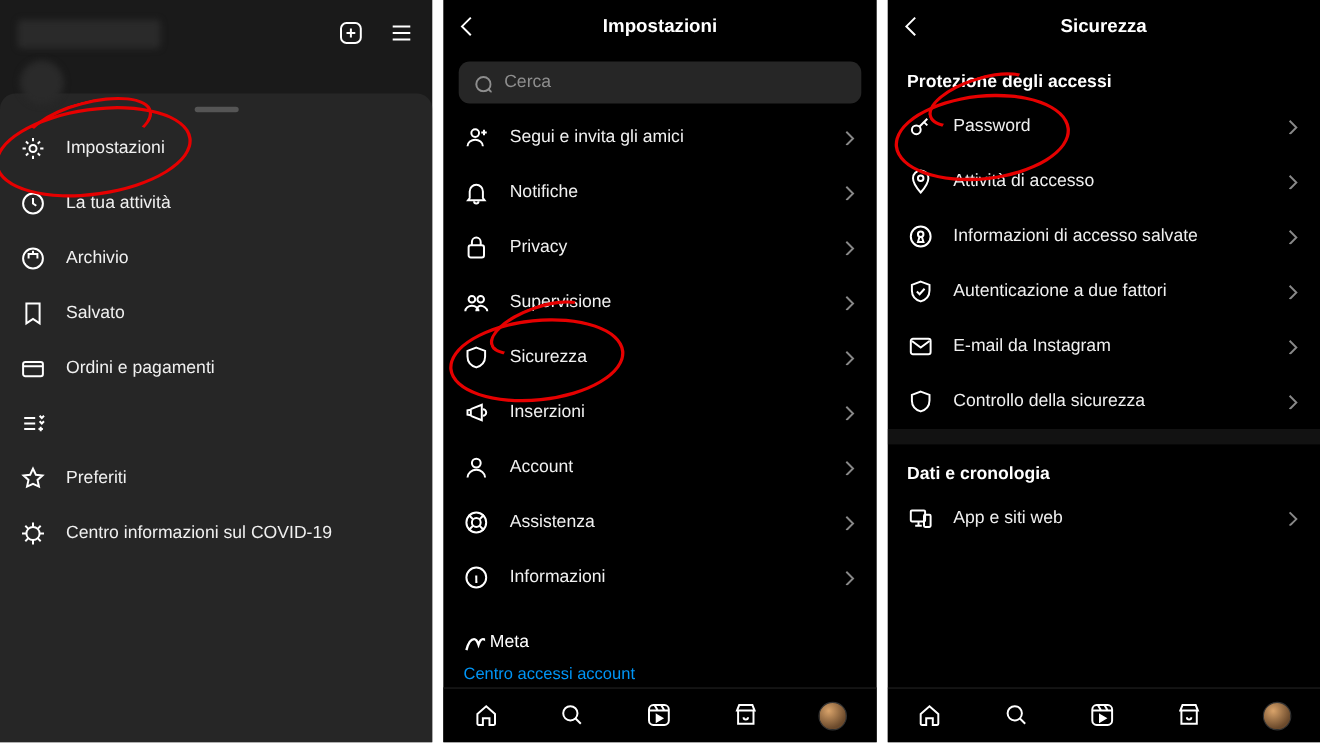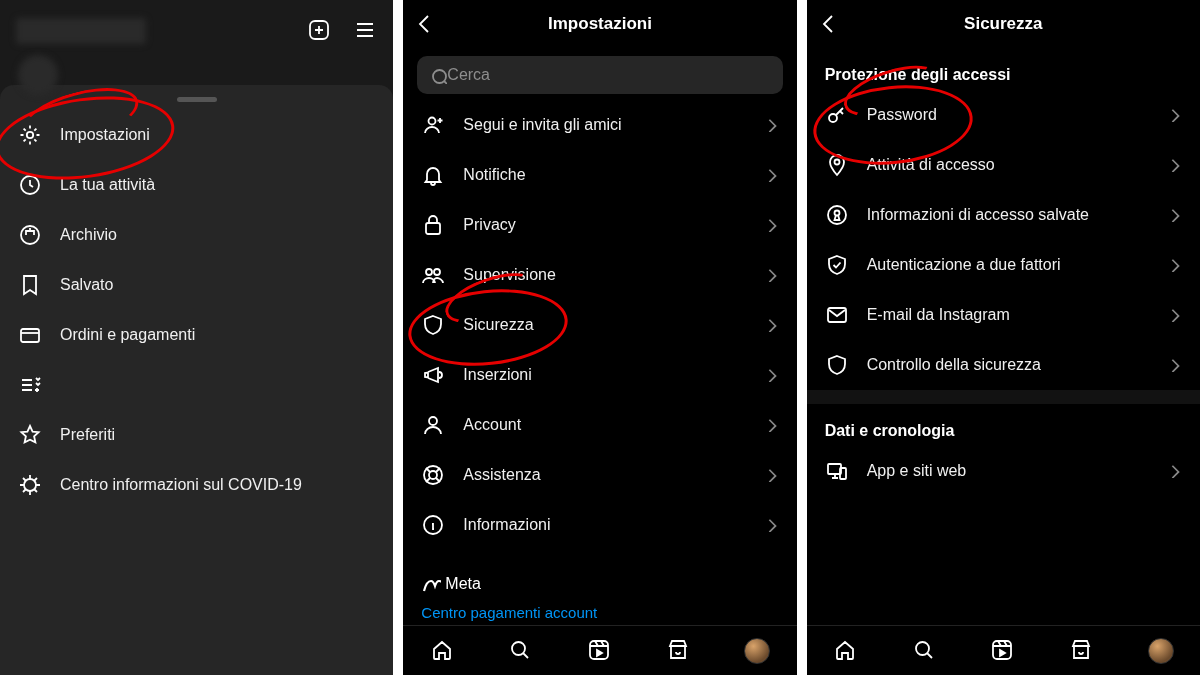--- a/index.html
+++ b/index.html
@@ -77,21 +77,21 @@
   }
   .back {
     position: absolute; left: 10px; top: 12px;
   }
   .searchbar {
     margin: 8px 14px 6px;
     background: #262626;
     border-radius: 10px;
     height: 38px;
     display: flex; align-items: center;
-    padding: 0 12px; gap: 0;
+    padding: 0 12px; gap: 11px;
     color: #8e8e8e; font-size: 16px;
   }
   .list { flex: 1; }
   .list .row { padding: 13px 18px; border-bottom: none; }
 
   .section-header {
     padding: 18px 18px 6px;
     font-size: 16px; font-weight: 700;
     color: #fff;
   }
@@ -436,21 +436,21 @@
         </svg>
       </div>
     </div>
   <div class="meta-block">
     <div class="meta-logo">
       <svg class="icon22" style="width:20px;height:20px">
           <use href="#i-meta"></use>
         </svg>
       <span>Meta</span>
     </div>
-    <div class="meta-link">Centro pagamenti account</div>
+    <div class="meta-link">Centro accessi account</div>
   </div>
   <div class="tabbar">
     <svg class="icon24">
         <use href="#i-home"></use>
       </svg>
     <svg class="icon24">
         <use href="#i-search"></use>
       </svg>
     <svg class="icon24">
         <use href="#i-reels"></use>

